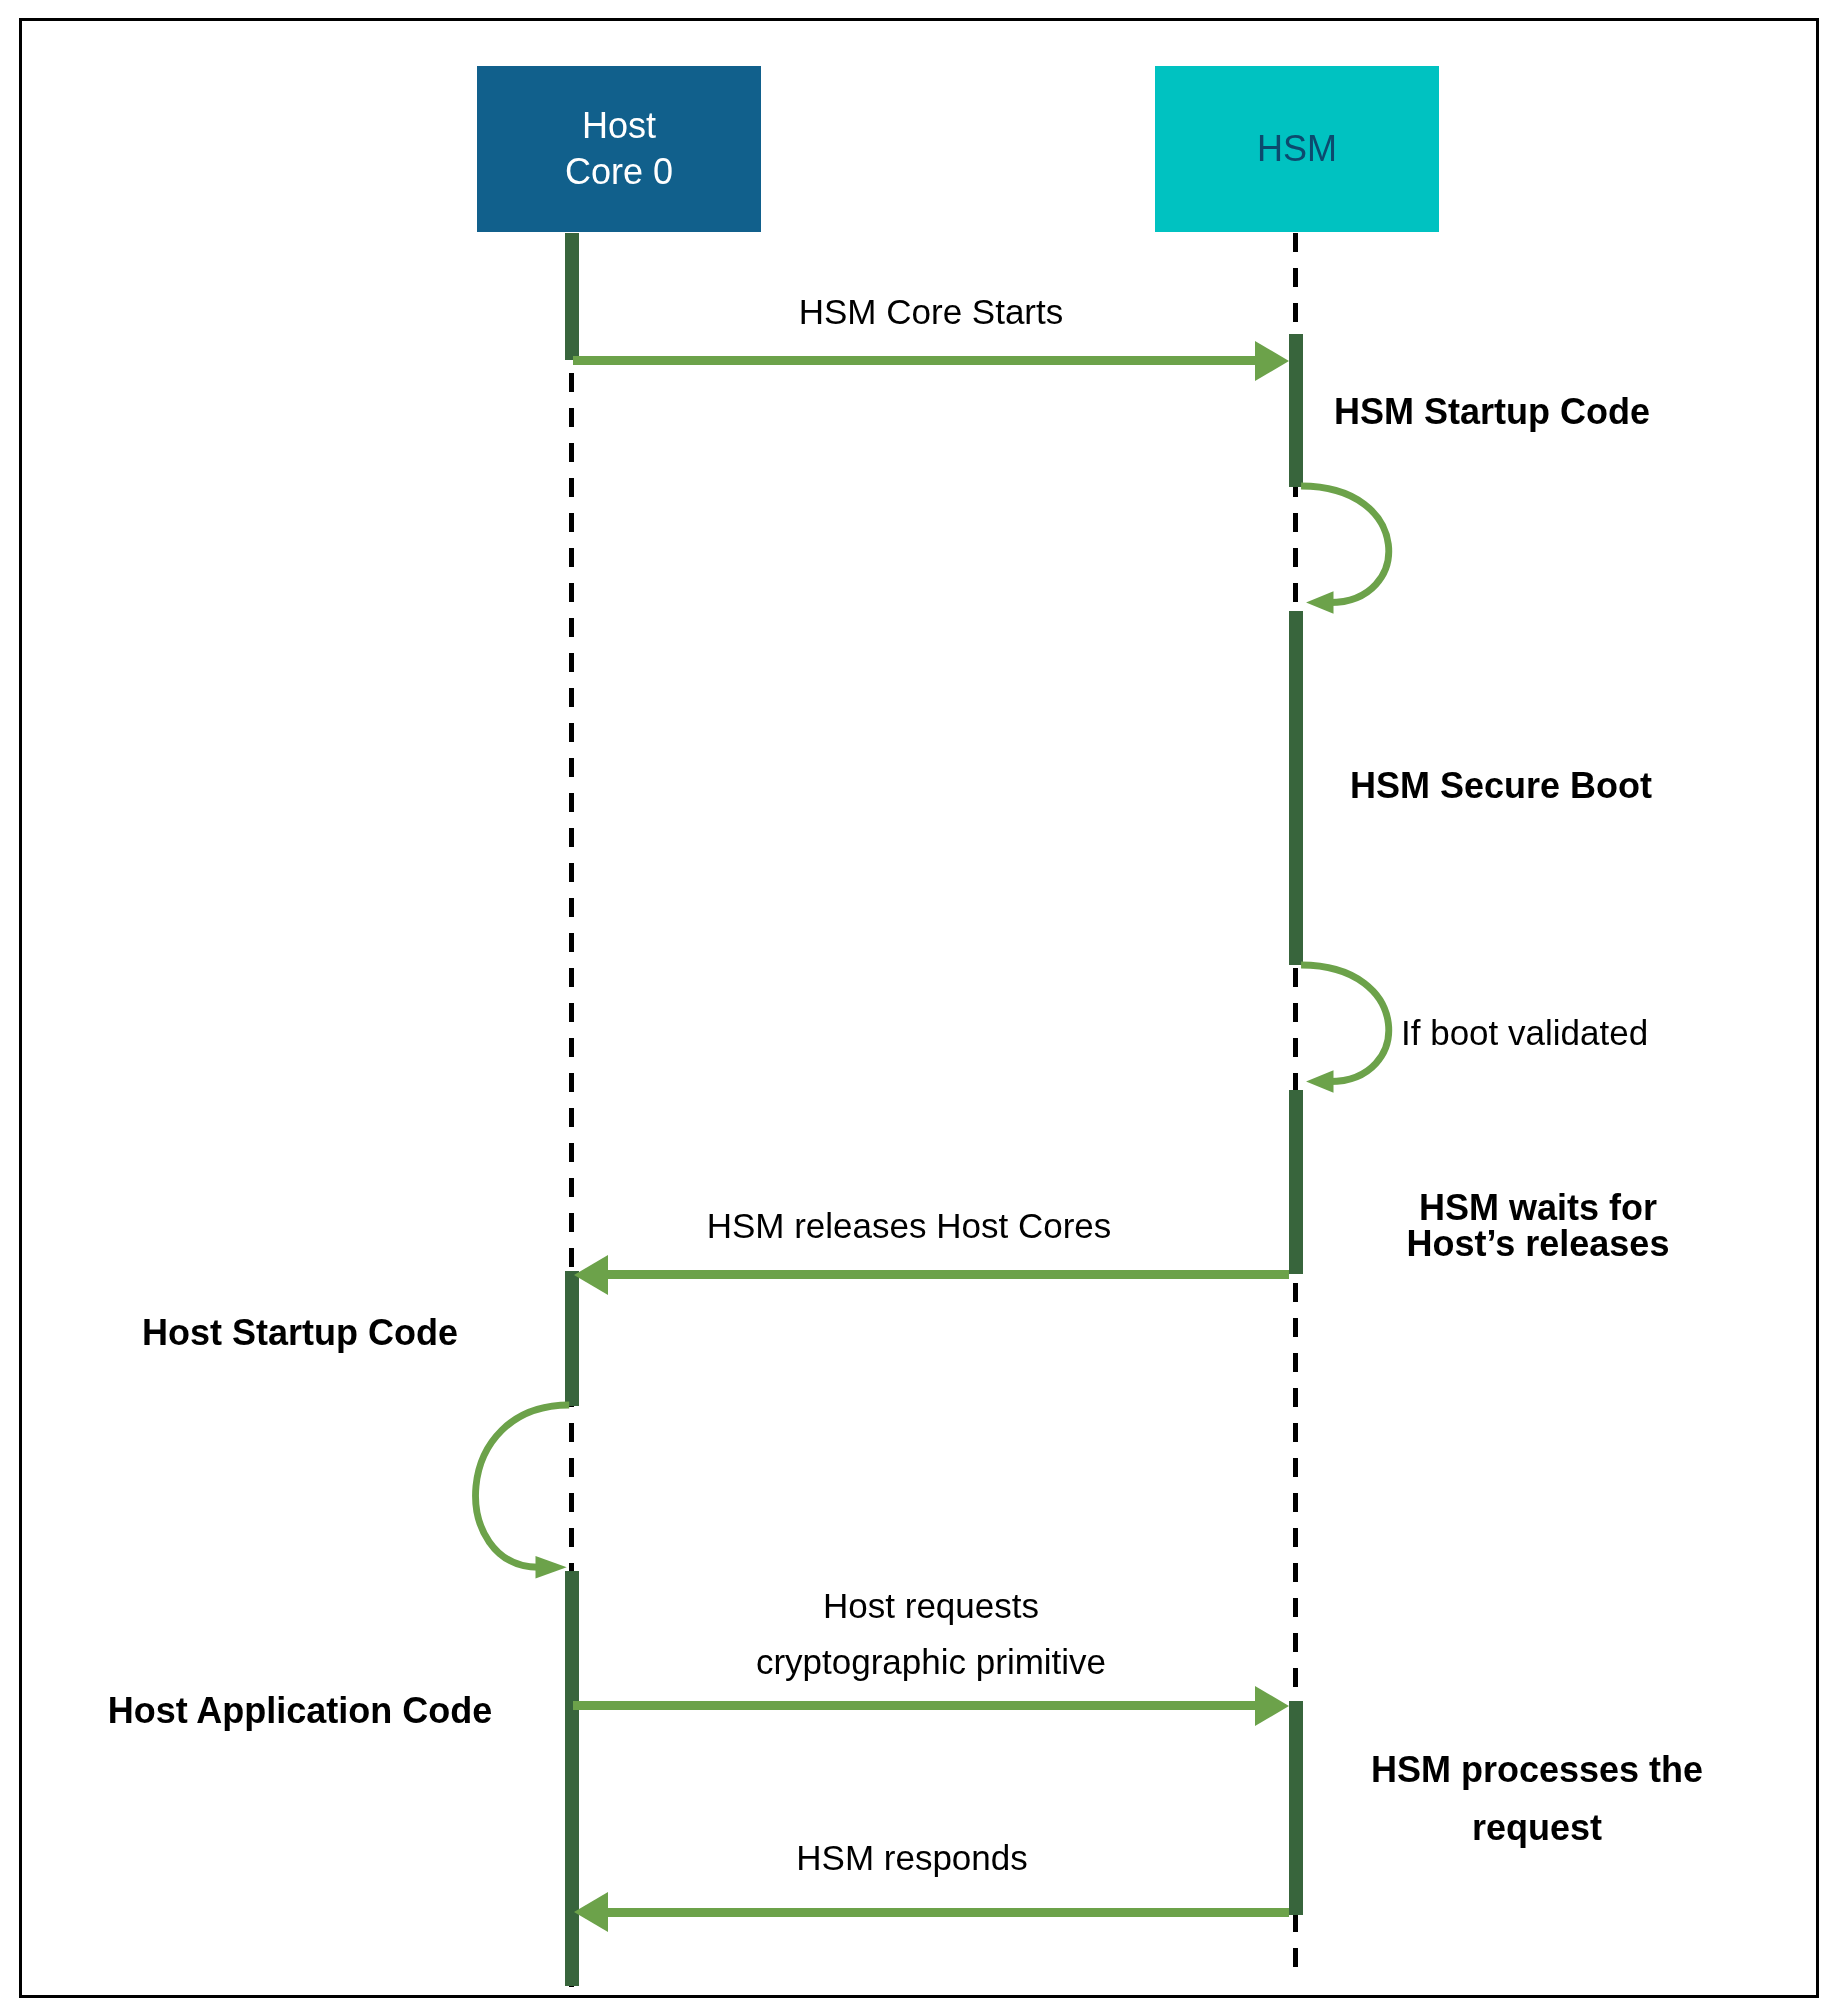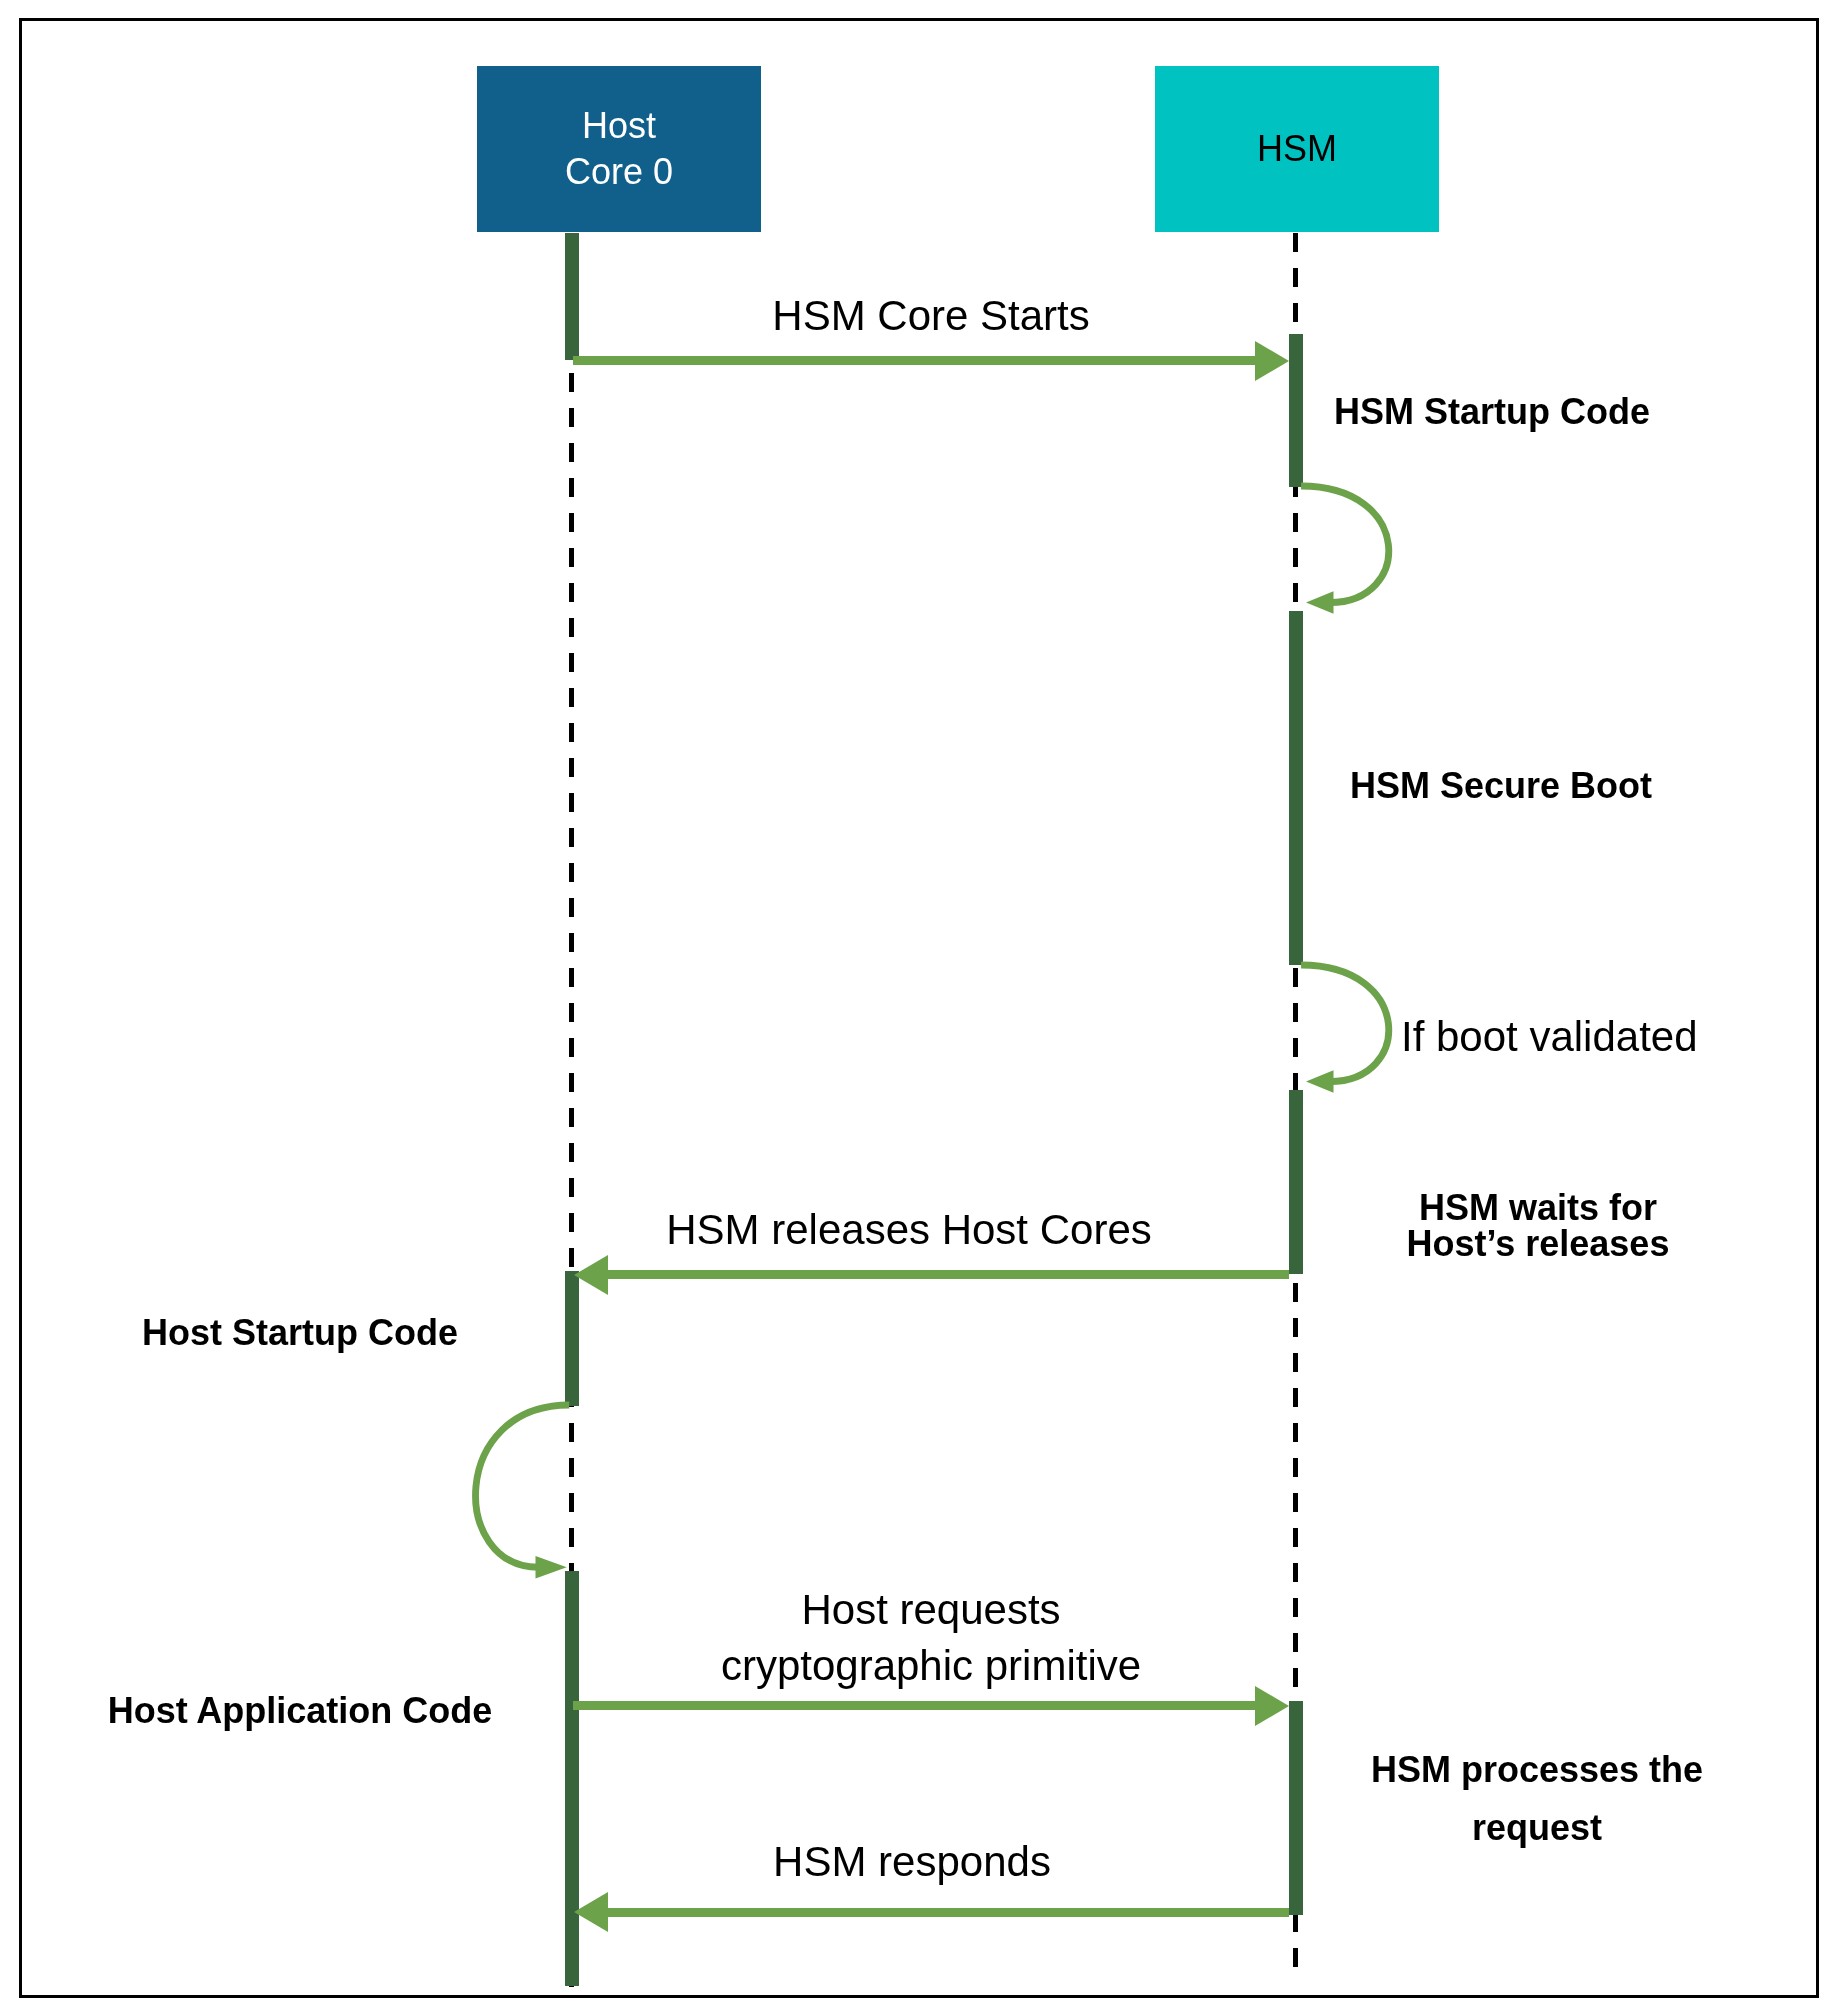--- a/index.html
+++ b/index.html
@@ -7,21 +7,21 @@
     position:relative; width:1841px; height:2015px; background:#fff; overflow:hidden;
     font-family:"Liberation Sans", sans-serif; color:#000;
   }
   .frame{position:absolute; left:19px; top:17.5px; width:1794px; height:1974px; border:3.7px solid #000;}
   .actor-box{
     position:absolute; top:66px; height:166px; width:284px;
     display:flex; flex-direction:column; align-items:center; justify-content:center;
     font-size:36px; line-height:46px; text-align:center;
   }
   #host-box{left:429px; background:#11608C; color:#fff;margin-left:48px;}
-  #hsm-box{left:1155px; background:#00C2C1; color:#000000;}
+  #hsm-box{left:1155px; background:#00C2C1; color:#0c4a6e;}
   .lifeline{
     position:absolute; width:5px; z-index:1;
     background:repeating-linear-gradient(to bottom,#000 0 19px,transparent 19px 35px);
   }
   #host-lifeline{left:569px; top:233px; height:1754px;}
   #hsm-lifeline{left:1293px; top:233px; height:1748px;}
   .bar{position:absolute; width:13.7px; background:#38653C; z-index:2;}
   .bar.host{left:565px;}
   .bar.hsm{left:1289px;}
   #host-bar-a{top:233px; height:127px;}
@@ -35,21 +35,21 @@
   .head-right{
     position:absolute; width:0; height:0; z-index:2;
     border-top:20px solid transparent; border-bottom:20px solid transparent;
     border-left:34px solid #6CA24A;
   }
   .head-left{
     position:absolute; width:0; height:0; z-index:2;
     border-top:20px solid transparent; border-bottom:20px solid transparent;
     border-right:34px solid #6CA24A;
   }
-  .label{position:absolute; z-index:3; font-size:42px; white-space:nowrap;}
+  .label{position:absolute; z-index:3; font-size:35px; white-space:nowrap;}
   .label.centered{transform:translateX(-50%); text-align:center;}
   .note{position:absolute; z-index:3; font-size:36px; font-weight:bold; white-space:nowrap;}
   .note.centered{transform:translateX(-50%); text-align:center;}
   .loop{position:absolute; z-index:2;}
   .loop path{fill:none; stroke:#6CA24A; stroke-width:11px;}
   .loop polygon{fill:#6CA24A;}
 </style>
 </head>
 <body>
 

